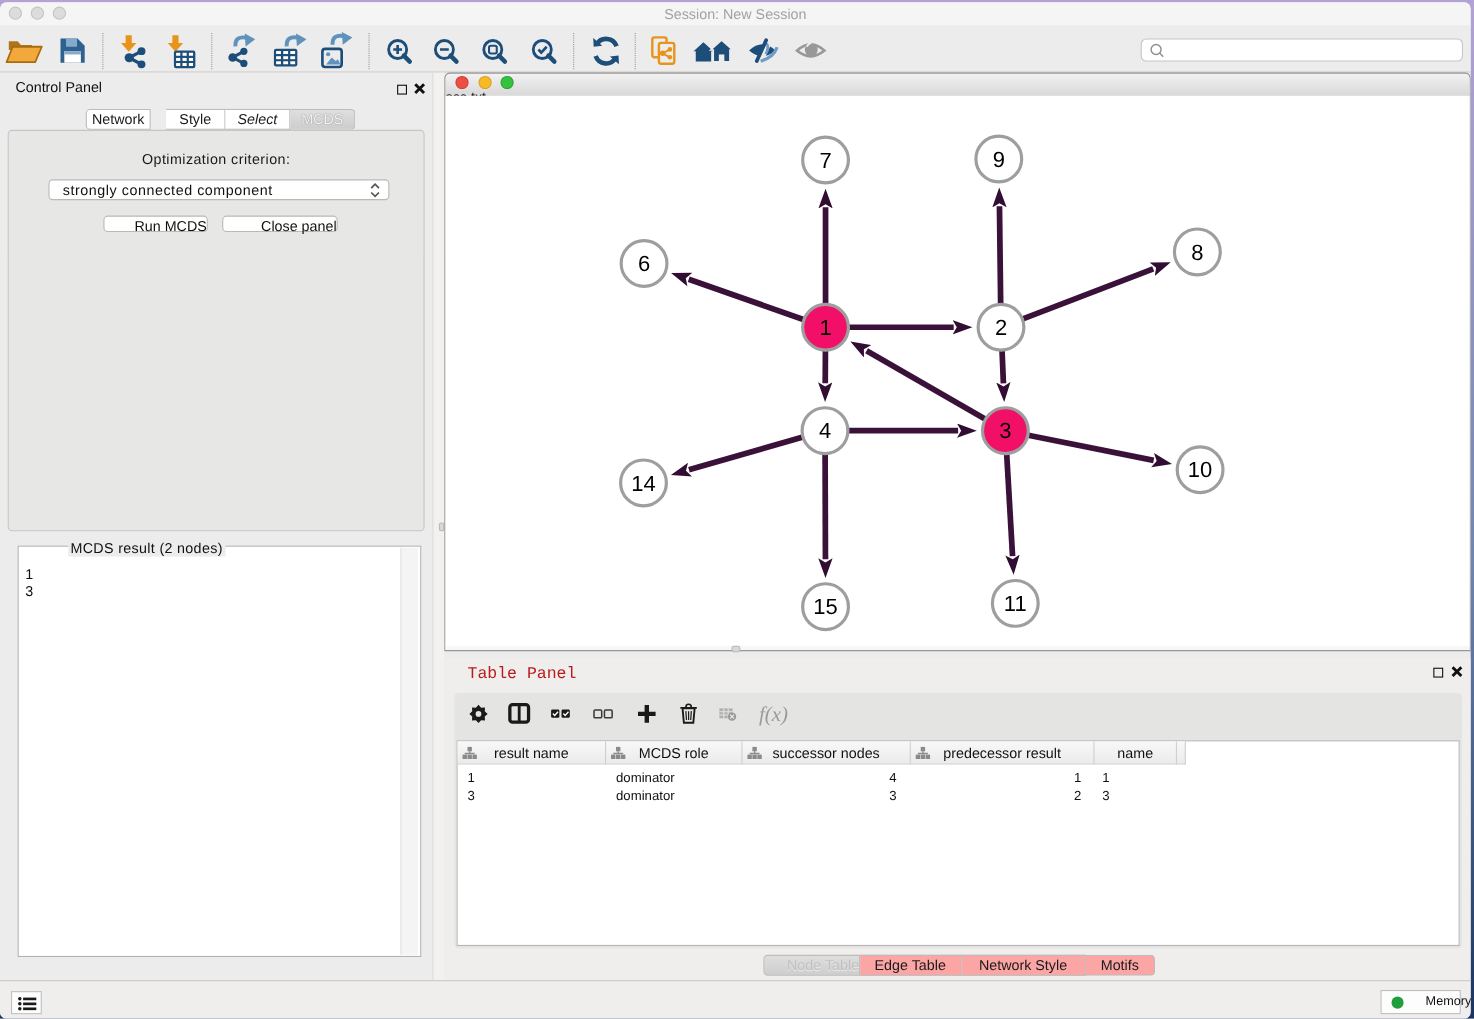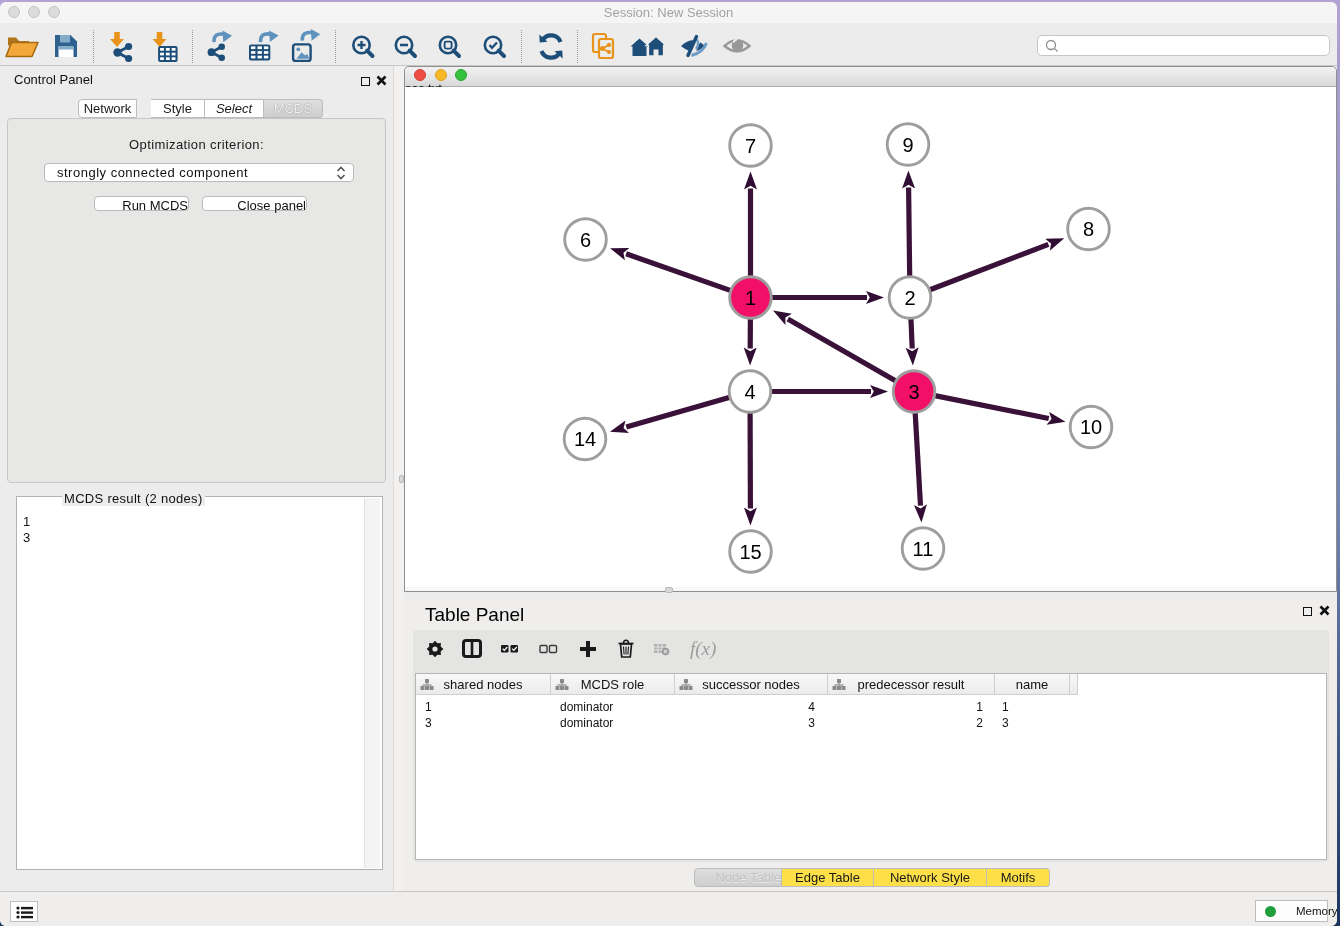--- a/index.html
+++ b/index.html
@@ -31,27 +31,27 @@
   #vsplit { position:absolute; left:393px; top:64px; width:11px; height:825px; background:#f2f1f0; border-left:1px solid #dcdbda; }
   .grip { position:absolute; background:#d8d8d8; border:1px solid #b9b9b9; border-radius:2px; }
   
   #netwin { position:absolute; left:404px; top:64px; width:933px; height:526px; border:1px solid #8e8e8e; border-radius:5px 5px 0 0; background:#fff; }
   #net-titlebar { position:absolute; left:0; top:0; width:100%; height:20px; background:linear-gradient(#f2f2f2,#d9d9d9); border-bottom:1px solid #ababab; border-radius:5px 5px 0 0; }
   #net-title { position:absolute; width:100%; text-align:left; top:14px; font-size:13px; color:#111; }
   .tl2 { position:absolute; top:2px; width:12px; height:12px; border-radius:50%; }
   #canvas { position:absolute; left:0; top:20px; width:931px; height:501px; background:#fff; }
   
   #tablepanel { position:absolute; left:404px; top:597px; width:933px; height:292px; background:#efeeed; }
-  #tp-title { position:absolute; left:21px; top:5px; font-size:19px; color:#000000; }
+  #tp-title { position:absolute; left:21px; top:5px; font-size:15px; color:#b91c1c;font-family:Liberation Mono, monospace; }
   #tp-inner { position:absolute; left:9px; top:31px; width:916px; height:232px; background:#e4e4e3; border-radius:4px; }
   #tp-table { position:absolute; left:11px; top:74px; width:912px; height:187px; background:#fff; border:1px solid #b5b5b5; }
   #tp-header { position:absolute; left:0; top:0; width:662px; height:21px; background:linear-gradient(#f8f8f8,#ebebeb); border-bottom:1px solid #cfcfcf; }
   .th { position:absolute; top:0; height:21px; border-right:1px solid #cfcfcf; font-size:13px; color:#111; text-align:center; line-height:21px; }
   .td { position:absolute; font-size:12px; color:#111; height:16px; line-height:16px; }
-  .btab { position:absolute; top:269px; height:19px; background:#fde047; border:1px solid #bcbcbc; font-size:13px; color:#1a1a1a; text-align:center; line-height:18px; }
+  .btab { position:absolute; top:269px; height:19px; background:#fca5a5; border:1px solid #bcbcbc; font-size:13px; color:#1a1a1a; text-align:center; line-height:18px; }
   
   #statusbar { position:absolute; left:0; top:889px; width:1337px; height:35px; background:#efeeed; border-top:1px solid #c8c8c7; }
   #listbtn { position:absolute; left:10px; top:9px; width:28px; height:21px; background:#fdfdfd; border:1px solid #bfbfbf; }
   #membtn { position:absolute; left:1255px; top:8px; width:73px; height:22px; background:#fdfdfd; border:1px solid #bdbdbd; font-size:12px; color:#111; }
 </style>
 </head>
 <body>
 <div id="win">
   <div id="titlebar">
     <div class="tl" style="left:8px;"></div>
@@ -302,21 +302,21 @@
             <rect x="263.5" y="12.0" width="4" height="4" fill="#8a8a8a"></rect>
             <rect x="268" y="12.0" width="4" height="4" fill="#8a8a8a"></rect>
             <rect x="272.5" y="12.0" width="4" height="4" fill="#8a8a8a"></rect>
             <rect x="421" y="5.0" width="4" height="4" fill="#8a8a8a"></rect>
             <line x1="423" y1="9.0" x2="423" y2="11.0" stroke="#8a8a8a" stroke-width="1.2"></line>
             <line x1="418.5" y1="11.0" x2="427.5" y2="11.0" stroke="#8a8a8a" stroke-width="1.2"></line>
             <rect x="416.5" y="12.0" width="4" height="4" fill="#8a8a8a"></rect>
             <rect x="421" y="12.0" width="4" height="4" fill="#8a8a8a"></rect>
             <rect x="425.5" y="12.0" width="4" height="4" fill="#8a8a8a"></rect>
           </svg>
-        <div class="th" style="left:0; width:135px;">shared nodes</div>
+        <div class="th" style="left:0; width:135px;">result name</div>
         <div class="th" style="left:135px; width:124px;">MCDS role</div>
         <div class="th" style="left:259px; width:153px;">successor nodes</div>
         <div class="th" style="left:412px; width:167px;">predecessor result</div>
         <div class="th" style="left:579px; width:75px;">name</div>
         <div class="th" style="left:654px; width:8px;"></div>
       </div>
       <div class="td" style="left:9px; top:25px;">1</div>
       <div class="td" style="left:144px; top:25px;">dominator</div>
       <div class="td" style="left:259px; top:25px; width:140px; text-align:right;">4</div>
       <div class="td" style="left:412px; top:25px; width:155px; text-align:right;">1</div>

